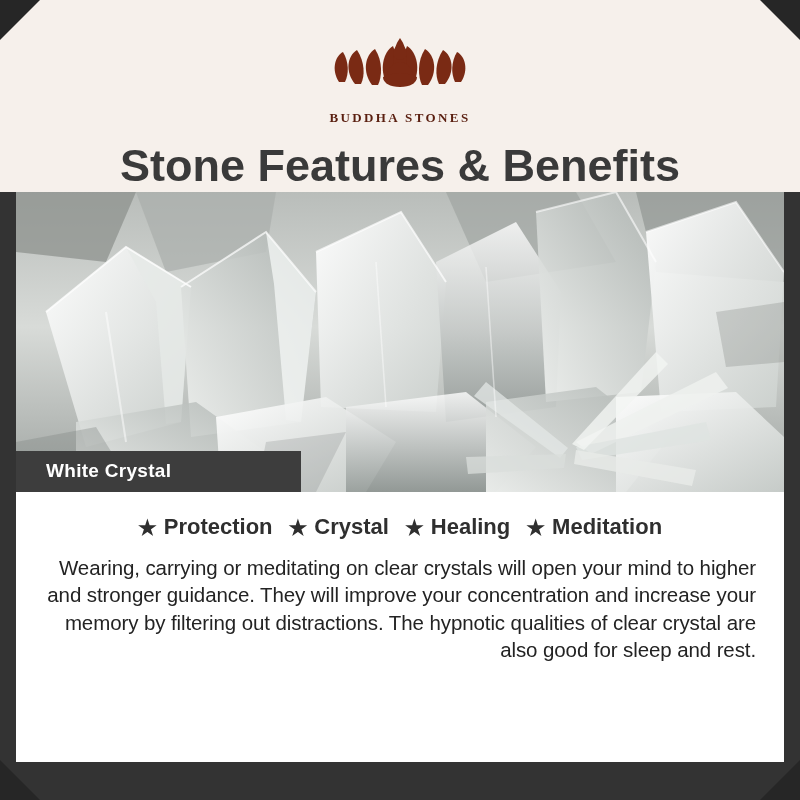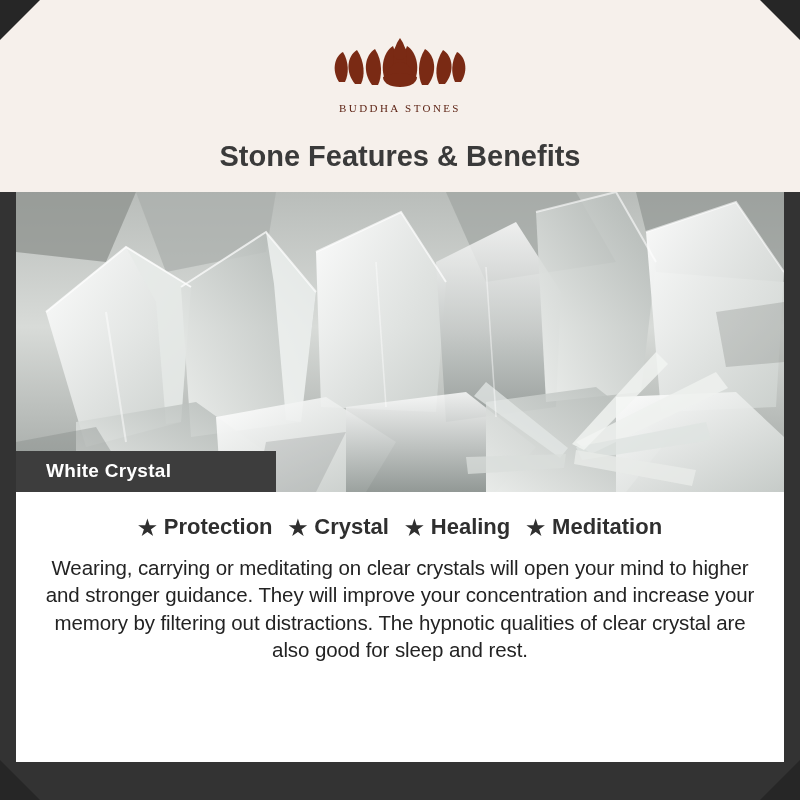--- a/index.html
+++ b/index.html
@@ -73,36 +73,36 @@
     text-align: center;
   }
   .logo-mark {
     display: block;
     margin: 0 auto;
     width: 150px;
     height: 80px;
   }
   .brand-name {
     display: block;
-    margin-top: 0;
-    font-size: 11px;
+    margin-top: 8px;
+    font-size: 13px;
     letter-spacing: 2.4px;
-    font-weight: normal;
+    font-weight: bold;
     color: #5a1f10;
     font-family: "Liberation Serif", serif;
   }
   .title-bar {
     position: absolute;
     top: 140px;
     left: 0;
     width: 800px;
     text-align: center;
   }
   .title-bar .title {
-    font-size: 29px;
+    font-size: 45px;
     font-weight: bold;
     color: #3a3a3a;
     letter-spacing: 0px;
     font-family: "Liberation Sans", sans-serif;
   }
 
   
   .photo {
     position: absolute;
     top: 192px;
@@ -116,21 +116,21 @@
   .photo svg {
     display: block;
     width: 768px;
     height: 300px;
   }
   .photo-caption {
     position: absolute;
     left: 0;
     bottom: 0;
     min-width: 215px;
-    padding: 9px 15px 10px 30px;
+    padding: 9px 40px 10px 30px;
     background: #3d3d3d;
     color: #ffffff;
     font-size: 19px;
     font-weight: bold;
     letter-spacing: 0.3px;
     z-index: 4;
   }
 
   
   .body-panel {
@@ -161,21 +161,21 @@
     font-size: 21px;
     margin-right: 7px;
     color: #2f2f2f;
     line-height: 1;
   }
   .description {
     margin: 14px 28px 0 28px;
     font-size: 20.5px;
     line-height: 1.33;
     color: #232323;
-    text-align: center;
+    text-align: right;
     letter-spacing: -0.1px;
   }
 
   
 </style>
 </head>
 <body>
 
 <div class="page">
 

